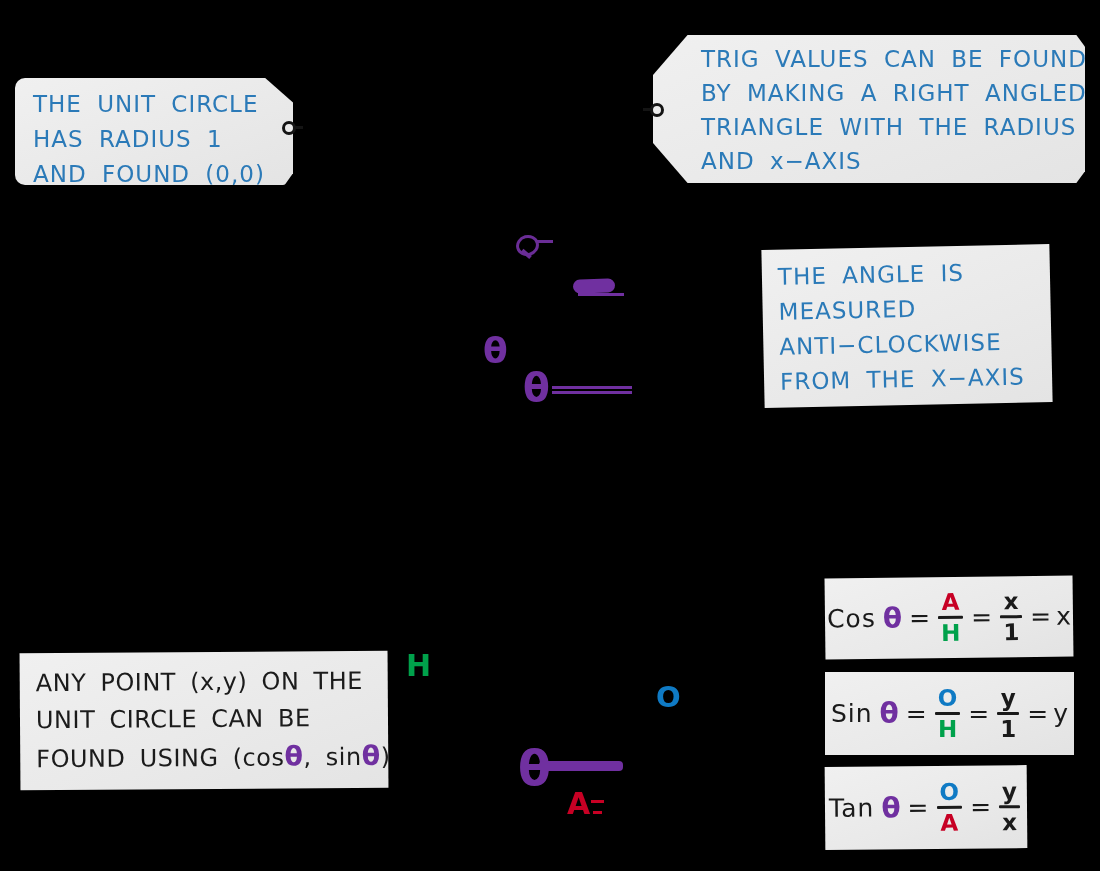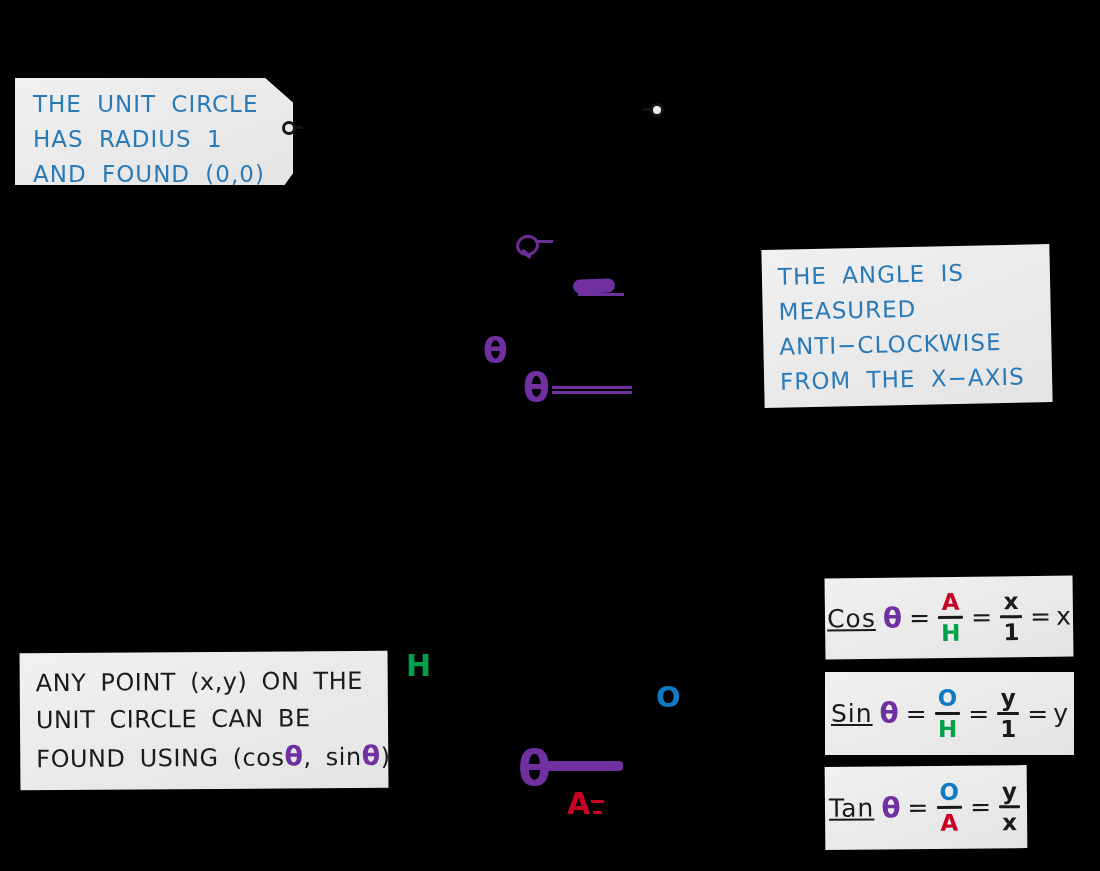--- a/index.html
+++ b/index.html
@@ -21,20 +21,21 @@
     letter-spacing:1px;
     word-spacing:7px;
     font-weight:500;
   }
   
   #box-unit-circle{
     left:15px;top:78px;width:278px;height:107px;
     clip-path:polygon(0 0, 90% 0, 100% 23%, 100% 89%, 97% 100%, 0 100%);
     padding:9px 0 0 18px;
     font-size:23px;
+    border-radius:10px;
   }
   #box-unit-circle .line{line-height:35px;}
   
   #box-trig-values{
     left:653px;top:35px;width:432px;height:148px;
     clip-path:polygon(8% 0, 98% 0, 100% 8%, 100% 92%, 98% 100%, 8% 100%, 0 73%, 0 27%);
     padding:7px 0 0 48px;
     font-size:23px;
   }
   #box-trig-values .line{line-height:34px;}
@@ -68,21 +69,21 @@
   #box-cos{left:825px;top:577px;width:248px;height:81px;transform:rotate(-0.7deg);}
   #box-sin{left:825px;top:672px;width:249px;height:83px;}
   #box-tan{left:825px;top:766px;width:202px;height:83px;transform:rotate(-0.5deg);}
   .formula-row{display:flex;align-items:center;gap:5px;}
   .frac{display:inline-flex;flex-direction:column;align-items:center;margin:0 3px;}
   .frac .num,.frac .den{line-height:1.05;font-size:23px;font-weight:600;padding:0 3px;}
   .frac .bar{height:3px;background:#1a1a1a;align-self:stretch;margin:2px 0;border-radius:1px;}
   .c-green{color:#00a14b;}
   .c-red{color:#c70024;}
   .c-blue{color:#0f7ac4;}
-  .fn{letter-spacing:1px;text-decoration:underline;}
+  .fn{letter-spacing:1px;}
   .theta-f{color:#7030a0;font-size:28px;font-weight:600;margin:0 2px;}
   
   .tag-hole{
     position:absolute;width:8px;height:8px;
     border:3px solid #141414;border-radius:50%;
     background:#ebebeb;
   }
   .tag-line{position:absolute;height:3px;background:#141414;}
   
   .mark{position:absolute;color:#7030a0;font-weight:600;}
@@ -117,20 +118,26 @@
 <div id="canvas">
 
   <div class="callout" id="box-unit-circle">
     <div class="line">THE UNIT CIRCLE</div>
     <div class="line">HAS RADIUS 1</div>
     <div class="line">AND FOUND (0,0)</div>
   </div>
   <div class="tag-hole" style="left:282px;top:121px;"></div>
   <div class="tag-line" style="left:294px;top:126px;width:9px;"></div>
 
+  <div class="callout" id="box-trig-values">
+    <div class="line">TRIG VALUES CAN BE FOUND</div>
+    <div class="line">BY MAKING A RIGHT ANGLED</div>
+    <div class="line">TRIANGLE WITH THE RADIUS</div>
+    <div class="line">AND x−AXIS</div>
+  </div>
   <div class="tag-hole" style="left:650px;top:103px;"></div>
   <div class="tag-line" style="left:643px;top:108px;width:9px;"></div>
 
   <div class="callout" id="box-angle">
     <div class="line">THE ANGLE IS</div>
     <div class="line">MEASURED</div>
     <div class="line">ANTI−CLOCKWISE</div>
     <div class="line">FROM THE X−AXIS</div>
   </div>
 

